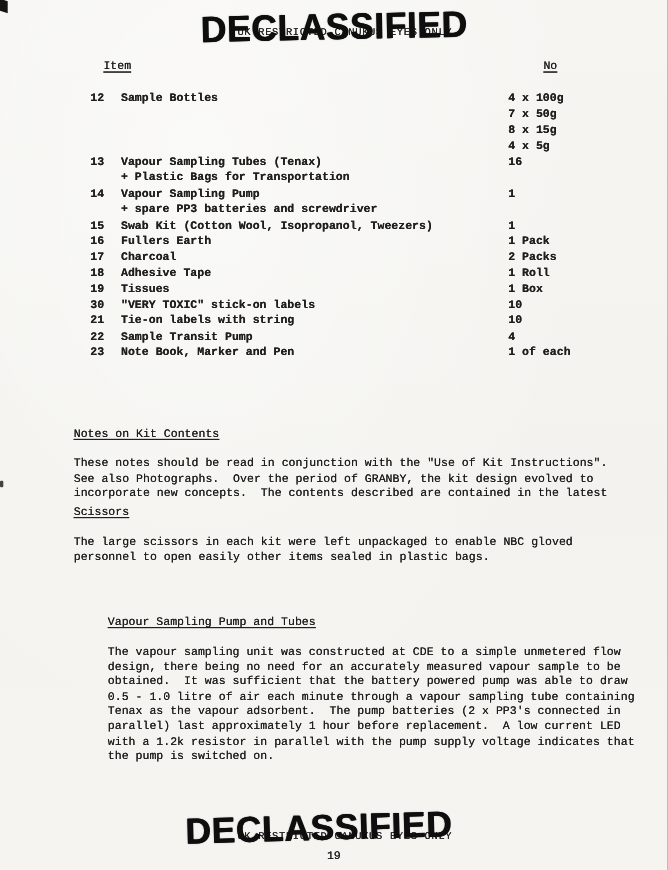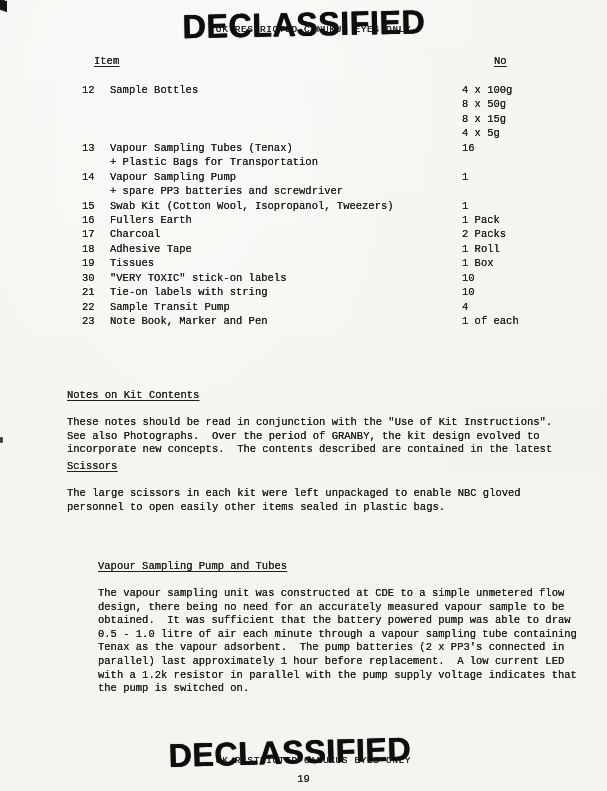--- a/index.html
+++ b/index.html
@@ -42,21 +42,21 @@
   .stamp.bottom { transform: rotate(-1.6deg) scale(1.04, 1.06); }
 
   
   .tbl-header { position: absolute; top: 55px; left: 0; width: 100%; }
   .hdr-item { position: absolute; left: 94px; text-decoration: underline; }
   .hdr-no   { position: absolute; left: 462px; margin-left: 32px; }
 
   
   .itemlist { position: absolute; top: 84px; left: 82px; width: 480px; }
   .irow { display: grid; grid-template-columns: 28px 352px 1fr; height: 14.45px; align-items: baseline; }
-  .irow .cell { overflow: visible; }
+  .irow .cell { overflow: visible; font-weight: bold; }
 
   
   .section { position: absolute; left: 67px; width: 500px; }
   .sec-heading { margin-bottom: 15px; }
   .pline { line-height: 13.6px; }
 
   .pagenum { position: absolute; top: 773px; left: 0; width: 100%; text-align: center; font-size: 10.5px; }
 
   
   .artifact { position: absolute; background: #141414; }
@@ -83,21 +83,21 @@
 
   <div class="itemlist">
     <div class="irow">
       <span class="type cell">12</span>
       <span class="type cell">Sample Bottles</span>
       <span class="type cell">4 x 100g</span>
     </div>
     <div class="irow">
       <span class="type cell"></span>
       <span class="type cell"></span>
-      <span class="type cell">8 x 50g</span>
+      <span class="type cell">7 x 50g</span>
     </div>
     <div class="irow">
       <span class="type cell"></span>
       <span class="type cell"></span>
       <span class="type cell">8 x 15g</span>
     </div>
     <div class="irow">
       <span class="type cell"></span>
       <span class="type cell"></span>
       <span class="type cell">4 x 5g</span>

